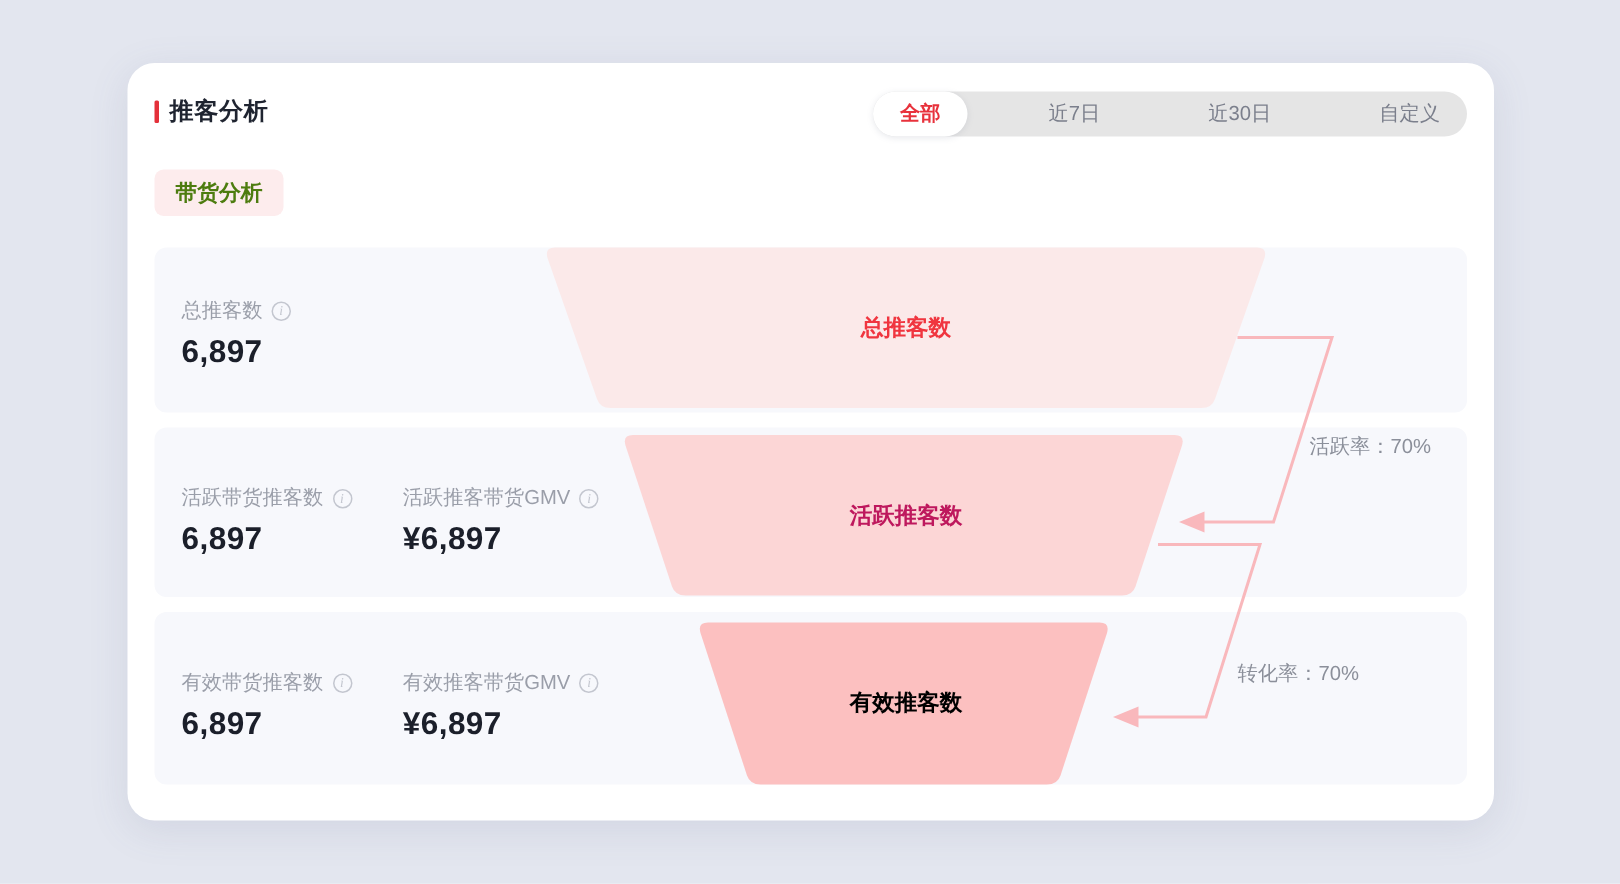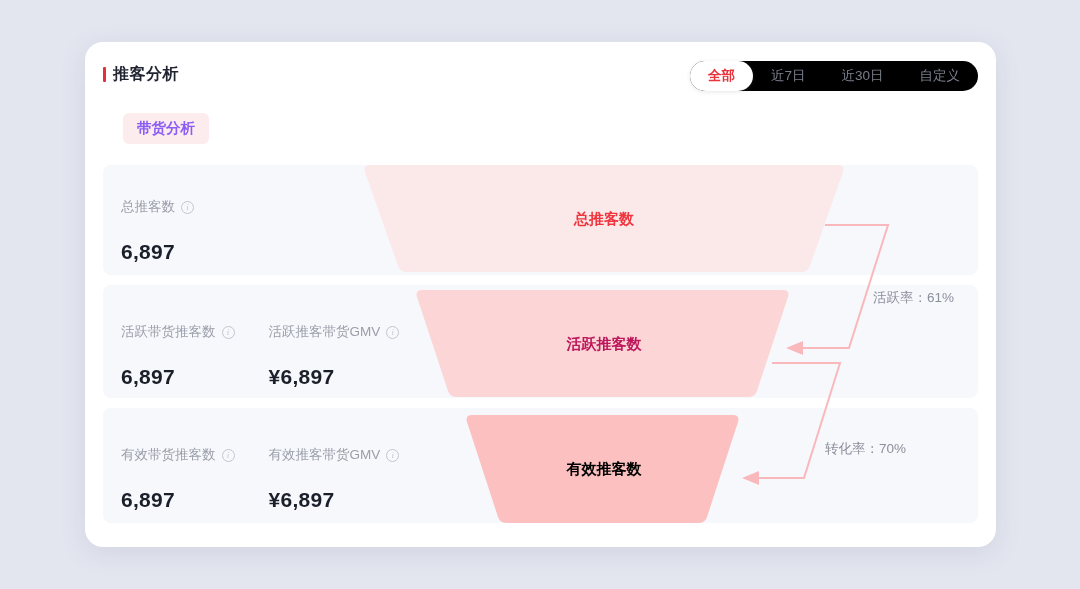--- a/index.html
+++ b/index.html
@@ -47,24 +47,25 @@
     font-size: 16px; font-weight: bold;
     color: #1f2430;
     letter-spacing: .5px;
   }
 
   
   .range-group {
     position: absolute;
     right: 18px; top: 19px;
     height: 30px;
-    background: #000000;
+    background: #e5e5e5;
     border-radius: 15px;
     display: flex; align-items: center;
     padding: 0;
+    gap: 36px;
   }
   .range-item {
     height: 30px;
     padding: 0 18px;
     display: flex; align-items: center; justify-content: center;
     font-size: 13.5px;
     color: #7b7f8c;
     border-radius: 15px;
     cursor: pointer;
     white-space: nowrap;
@@ -88,23 +89,22 @@
     display: flex; align-items: center; justify-content: center;
     font-size: 14.5px;
     border-radius: 6px;
     background: #f2f4f8;
     color: #5d6270;
     cursor: pointer;
     white-space: nowrap;
   }
   .tab.active {
     background: #fdeced;
-    color: #8b5cf6;
-    font-weight: bold;
-    margin-left: 20px;
+    color: #4d7c0f;
+    font-weight: bold;
   }
 
   
   .stats {
     position: absolute;
     left: 18px; top: 123px;
     width: 875px;
   }
   .stat-panel {
     position: absolute;
@@ -141,21 +141,21 @@
     color: #c3c6cf;
     font-size: 9px;
     line-height: 11px;
     text-align: center;
     font-family: "Liberation Serif", serif;
     font-style: italic;
     flex: 0 0 auto;
     cursor: pointer;
   }
   .stat-value {
-    margin-top: 24px;
+    margin-top: 7px;
     font-size: 21px;
     font-weight: bold;
     color: #1b1f2a;
     letter-spacing: .3px;
     white-space: nowrap;
   }
 
   
   .funnel-layer {
     position: absolute;
@@ -278,17 +278,17 @@
         <polygon points="742,478 759,471 759,485" fill="#f9b8bc"></polygon>
       </g>
     </svg>
 
     
     <div class="funnel-label" id="fl-0" style="left: 604px; top: 219px; color: rgb(240, 53, 63);">总推客数</div>
     <div class="funnel-label" id="fl-1" style="left: 604px; top: 344px; color: #be185d;">活跃推客数</div>
     <div class="funnel-label" id="fl-2" style="left: 604px; top: 469px; color: #000000;">有效推客数</div>
 
     
-    <div class="rate-label" style="left:873px; top:298px;">活跃率：61%</div>
+    <div class="rate-label" style="left:873px; top:298px;">活跃率：70%</div>
     <div class="rate-label" style="left:825px; top:449px;">转化率：70%</div>
   </div>
 
 </div>
 
 </body></html>

